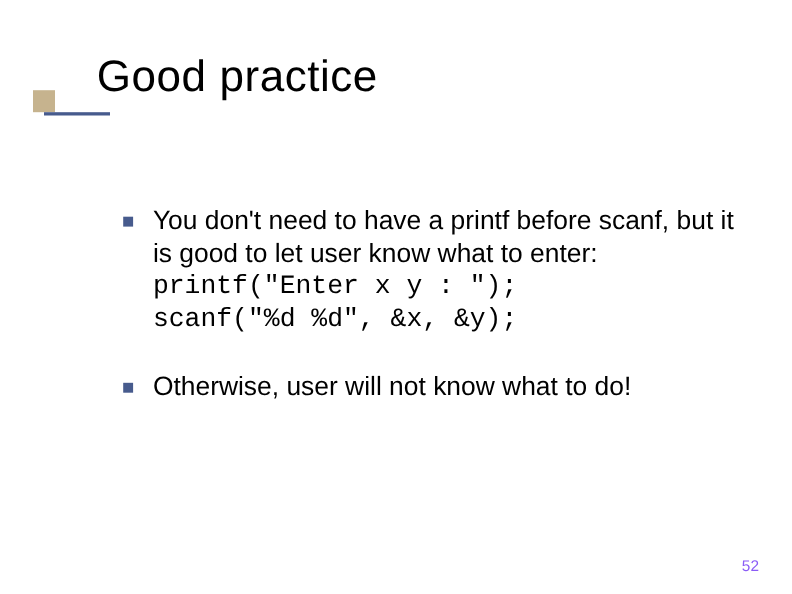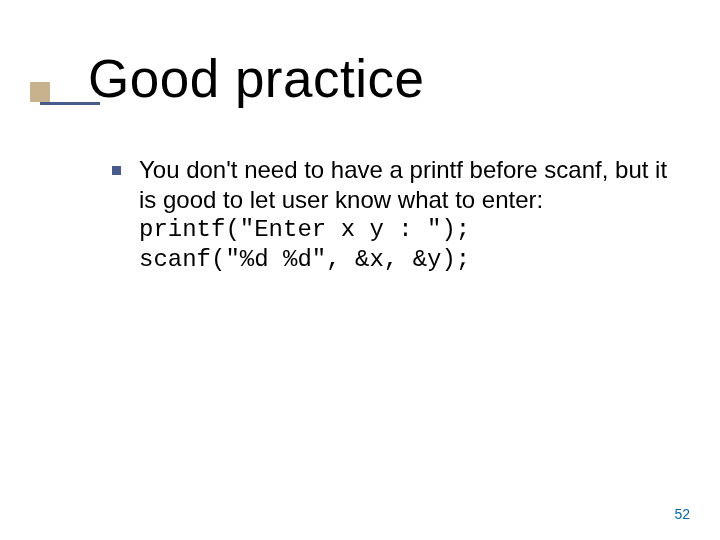--- a/index.html
+++ b/index.html
@@ -35,36 +35,37 @@
     margin-bottom: 0;
   }
   .deco-line {
     height: 3px;
     width: 60px;
     background: #475b8d;
     margin-top: 0;
     margin-left: 10px;
   }
   .title {
-    font-size: 53px;
+    font-size: 40px;
     font-weight: 400;
     letter-spacing: 0.5px;
   }
   .body {
     position: absolute;
     left: 112px;
     top: 155px;
     width: 560px;
     font-size: 24px;
     line-height: 1.25;
   }
   .bullet-row {
     display: flex;
     align-items: flex-start;
     margin-bottom: 4px;
+    margin-top: 31px;
   }
   .bullet {
     flex: 0 0 auto;
     width: 9px;
     height: 9px;
     background: #475b8d;
     margin-top: 11px;
     margin-right: 18px;
   }
   .bullet-text {
@@ -76,21 +77,21 @@
   }
   .amp {
     color: #b51b1b;
     font-weight: bold;
   }
   .page-num {
     position: absolute;
     right: 30px;
     bottom: 18px;
     font-size: 14px;
-    color: #0369a1;
+    color: #8b5cf6;
   }
 </style>
 </head>
 <body>
 
 <div class="slide">
 
   <div class="title-wrap">
     <div class="title-deco">
       <div class="deco-square"></div>
@@ -103,19 +104,25 @@
 
     <div class="bullet-row">
       <div class="bullet"></div>
       <div class="bullet-text">
         <span>You don't need to have a printf before scanf, but it is good to let user know what to enter:</span>
         <span class="code">printf("Enter x y : ");</span>
         <span class="code">scanf("%d %d", &amp;x, &amp;y);</span>
       </div>
     </div>
 
+    <div class="bullet-row">
+      <div class="bullet"></div>
+      <div class="bullet-text">
+        <span>Otherwise, user will not know what to do!</span>
+      </div>
+    </div>
 
 
   </div>
 
   <div class="page-num">52</div>
 
 </div>
 
 </body></html>

